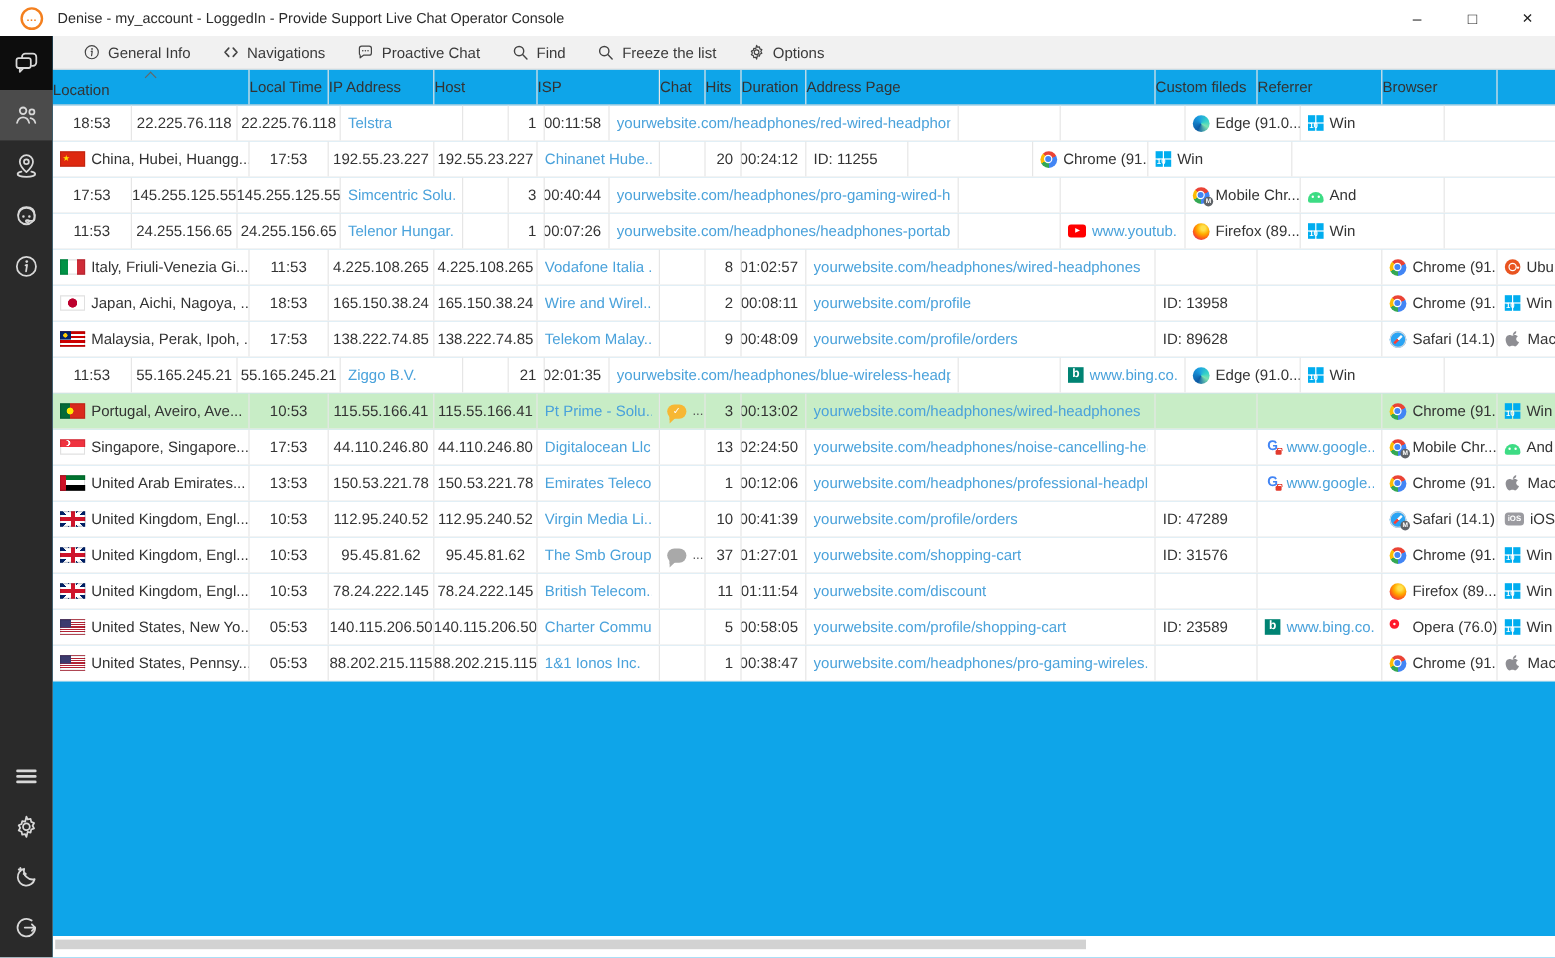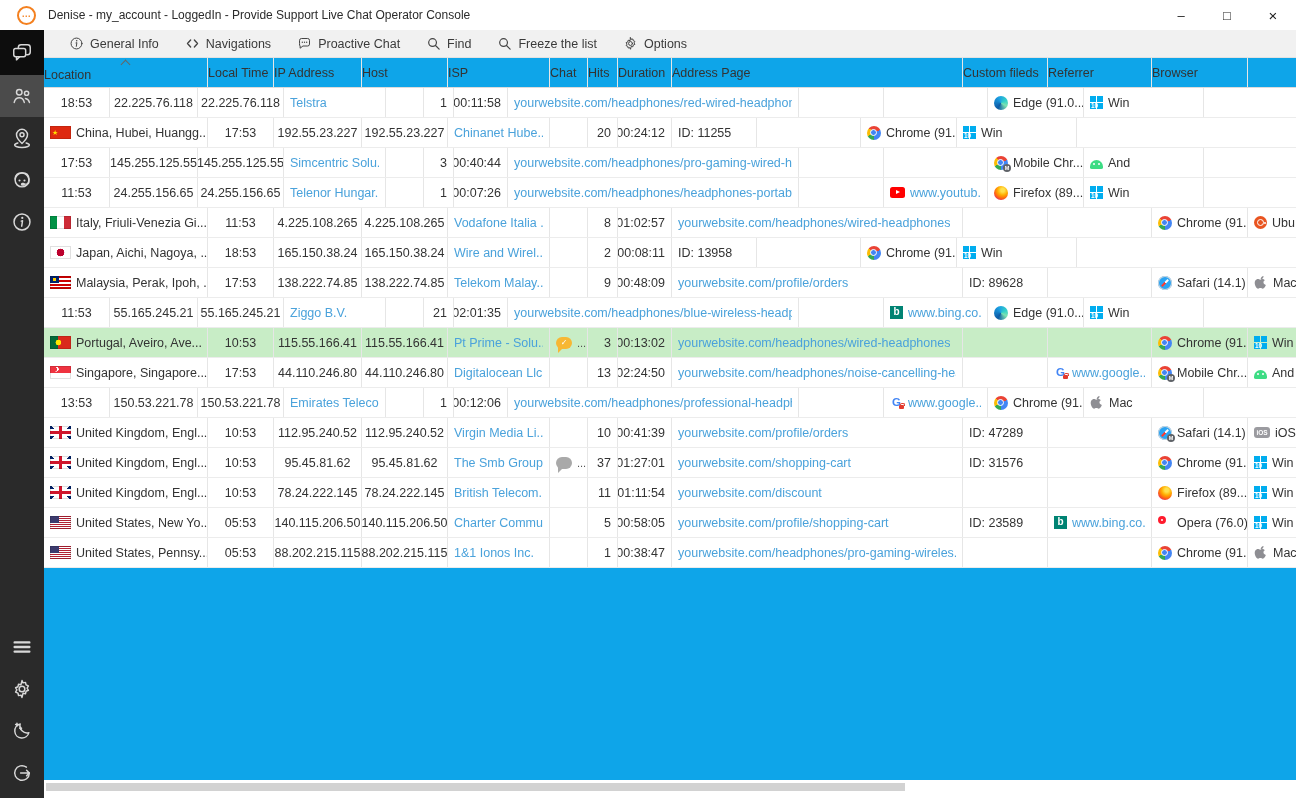--- a/index.html
+++ b/index.html
@@ -552,20 +552,23 @@
               </div>
               <div class="cell col-time al-c">18:53</div>
               <div class="cell col-ip al-c">165.150.38.24</div>
               <div class="cell col-host al-c">165.150.38.24</div>
               <div class="cell col-isp">
                 <a class="link" href="#">Wire and Wirel...</a>
               </div>
               <div class="cell col-chat"></div>
               <div class="cell col-hits al-r">2</div>
               <div class="cell col-dur al-r">00:08:11</div>
+              <div class="cell col-page">
+                <a class="link" href="#">yourwebsite.com/profile</a>
+              </div>
               <div class="cell col-custom">ID: 13958</div>
               <div class="cell col-ref"></div>
               <div class="cell col-browser">
                 <span class="bicon">
                   <span class="bi bi-chrome"></span>
                 </span>
                 <span>Chrome (91...</span>
               </div>
               <div class="cell col-os">
                 <span class="oi-win10 oicon">
@@ -712,20 +715,24 @@
                   <i class="m-badge">M</i>
                 </span>
                 <span>Mobile Chr...</span>
               </div>
               <div class="cell col-os">
                 <span class="oi-android oicon"></span>
                 <span>And</span>
               </div>
             </div>
             <div class="row">
+              <div class="cell col-loc">
+                <span class="flag flag-ae"></span>
+                <span>United Arab Emirates...</span>
+              </div>
               <div class="cell col-time al-c">13:53</div>
               <div class="cell col-ip al-c">150.53.221.78</div>
               <div class="cell col-host al-c">150.53.221.78</div>
               <div class="cell col-isp">
                 <a class="link" href="#">Emirates Teleco...</a>
               </div>
               <div class="cell col-chat"></div>
               <div class="cell col-hits al-r">1</div>
               <div class="cell col-dur al-r">00:12:06</div>
               <div class="cell col-page">

